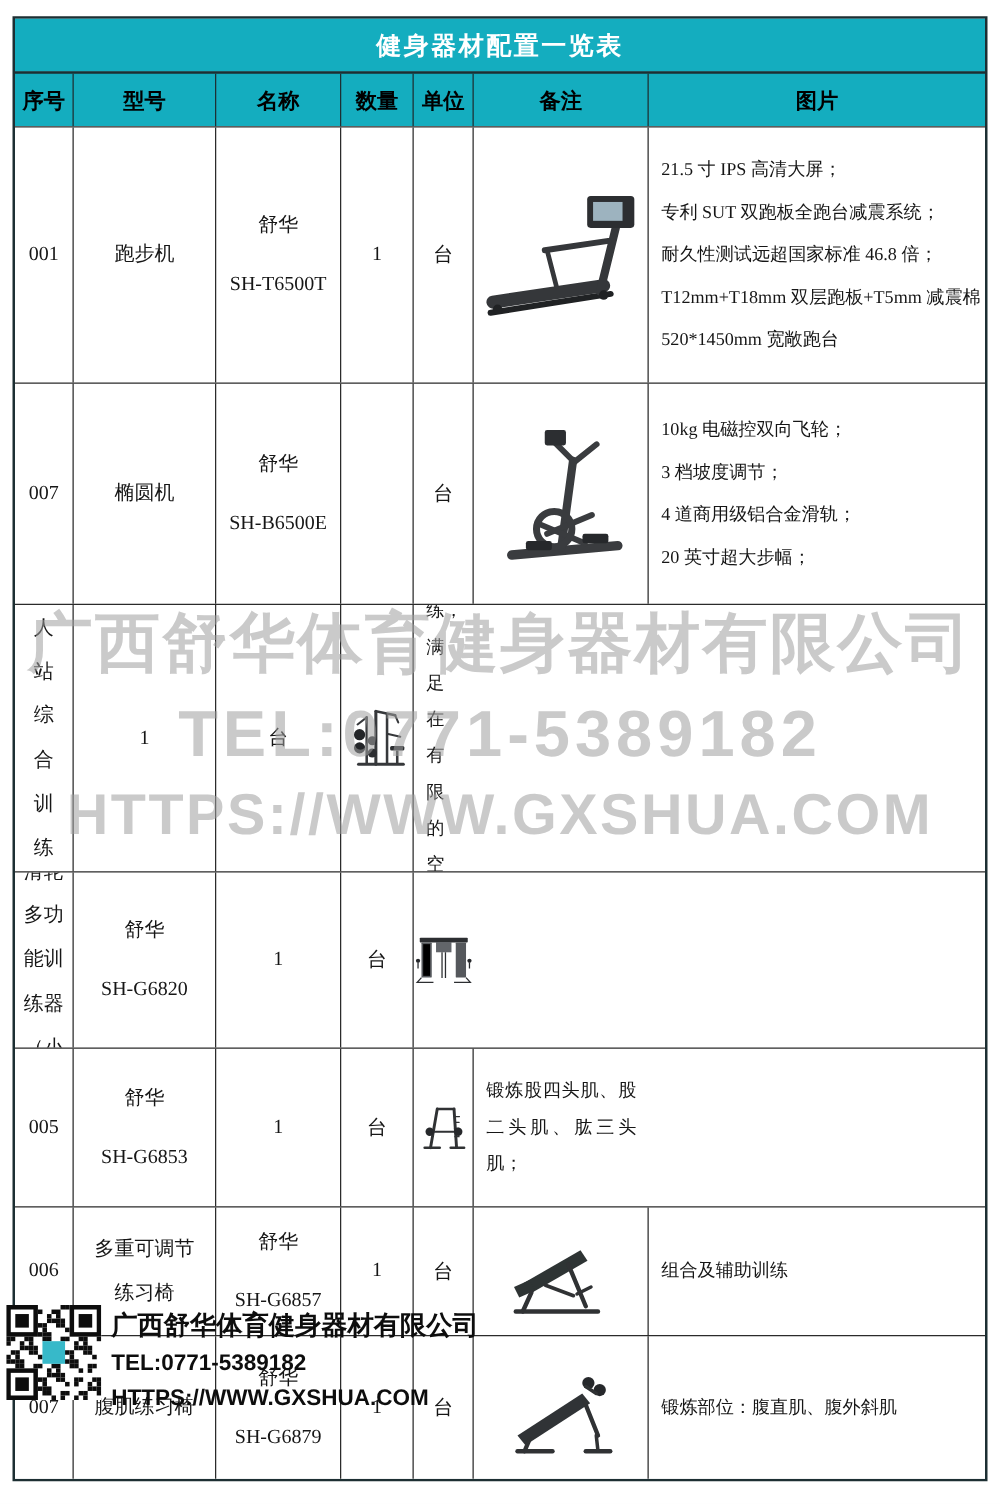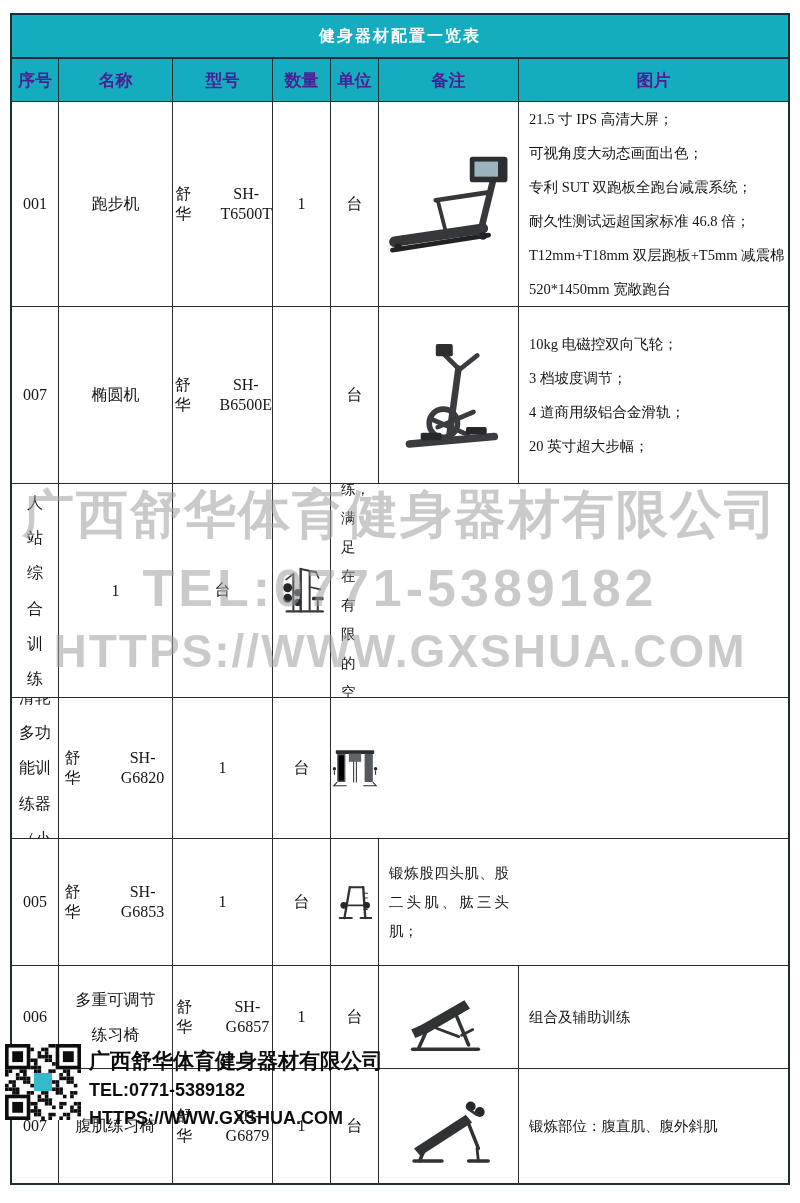--- a/index.html
+++ b/index.html
@@ -6,41 +6,41 @@
   html,body { width:800px; height:1203px; background:#fdfdfd; overflow:hidden;
               font-family:"Liberation Serif", serif; }
   .page { position:relative; width:800px; height:1203px; background:#ffffff; }
 
   .table-wrap { position:absolute; left:10px; top:13px; width:780px;
                 border:2px solid #1d2f33; background:#fff; }
 
   .title-bar { height:42px; background:#14adbf; display:flex; align-items:center;
                justify-content:center; }
   .title-bar span { color:#ffffff; font-family:"Liberation Sans", sans-serif;
-                    font-weight:bold; font-size:16px; letter-spacing:2px; }
+                    font-weight:bold; font-size:20px; letter-spacing:2px; }
 
   .grid-row { display:grid; grid-template-columns:47px 114px 100px 58px 48px 140px 1fr; }
 
   .head-row { background:#14adbf; border-top:2px solid #1d2f33; height:44px; }
   .head-cell { display:flex; align-items:center; justify-content:center;
-               color:#4c1d95; font-family:"Liberation Sans", sans-serif;
+               color:#000000; font-family:"Liberation Sans", sans-serif;
                font-weight:bold; font-size:17px; border-right:1px solid #1d2f33; }
   .head-cell:last-child { border-right:none; }
 
   .trow { border-top:1px solid #2b2b2b; background:#fff; }
   .trow.r0{height:205px}.trow.r1{height:177px}.trow.r2{height:214px}
   .trow.r3{height:141px}.trow.r4{height:127px}.trow.r5{height:103px}.trow.r6{height:115px}
 
   .cell { display:flex; align-items:center; justify-content:center; text-align:center;
           border-right:1px solid #2b2b2b; color:#161616; font-size:16px;
           overflow:hidden; }
   .cell:last-child { border-right:none; }
 
   .name-cell { padding:0 16px; line-height:2.2; }
-  .model-cell { flex-direction:row; gap:27px; line-height:1.25; }
+  .model-cell { flex-direction:column; gap:27px; line-height:1.25; }
   .remarks-cell { flex-direction:column; align-items:stretch; text-align:left;
                   justify-content:center; padding:2px 10px; font-size:14.5px; }
   .remarks-cell.lines .remark-line { line-height:34px; white-space:nowrap; }
   .remarks-cell.para .remark-line { line-height:29px; text-align:justify; }
 
   .equip-img { width:132px; height:132px; display:flex; align-items:center;
                justify-content:center; }
   .equip-img svg { width:100%; height:100%; }
   .r3 .equip-img, .r4 .equip-img { height:124px; }
   .r5 .equip-img, .r6 .equip-img { height:98px; }
@@ -68,22 +68,22 @@
 
 <div class="page">
 
   <div class="table-wrap">
     <div class="title-bar">
       <span>健身器材配置一览表</span>
     </div>
 
     <div class="grid-row head-row">
       <div class="head-cell">序号</div>
+      <div class="head-cell">型号</div>
       <div class="head-cell">名称</div>
-      <div class="head-cell">型号</div>
       <div class="head-cell">数量</div>
       <div class="head-cell">单位</div>
       <div class="head-cell">备注</div>
       <div class="head-cell">图片</div>
     </div>
 
     <div id="table-body">
         <div class="grid-row trow r0">
     <div class="cell">001</div>
     <div class="cell name-cell">跑步机</div>
@@ -105,21 +105,20 @@
                   <circle cx="16" cy="116" r="4" fill="#202224" stroke="none"></circle>
                   <circle cx="106" cy="104" r="4" fill="#202224" stroke="none"></circle>
                 </g>
                 <rect x="92" y="20" width="40" height="27" rx="3" fill="#2c2e31"></rect>
                 <rect x="97" y="25" width="25" height="16" fill="#9db3bf"></rect>
               </svg>
             </div>
           </div>
     <div class="cell remarks-cell lines">
             <div class="remark-line">21.5 寸 IPS 高清大屏；</div>
-            <div class="remark-line">可视角度大动态画面出色；</div>
             <div class="remark-line">专利 SUT 双跑板全跑台减震系统；</div>
             <div class="remark-line">耐久性测试远超国家标准 46.8 倍；</div>
             <div class="remark-line">T12mm+T18mm 双层跑板+T5mm 减震棉，</div>
             <div class="remark-line">520*1450mm 宽敞跑台</div>
           </div>
   </div>
         <div class="grid-row trow r1">
     <div class="cell">007</div>
     <div class="cell name-cell">椭圆机</div>
     <div class="cell model-cell">

